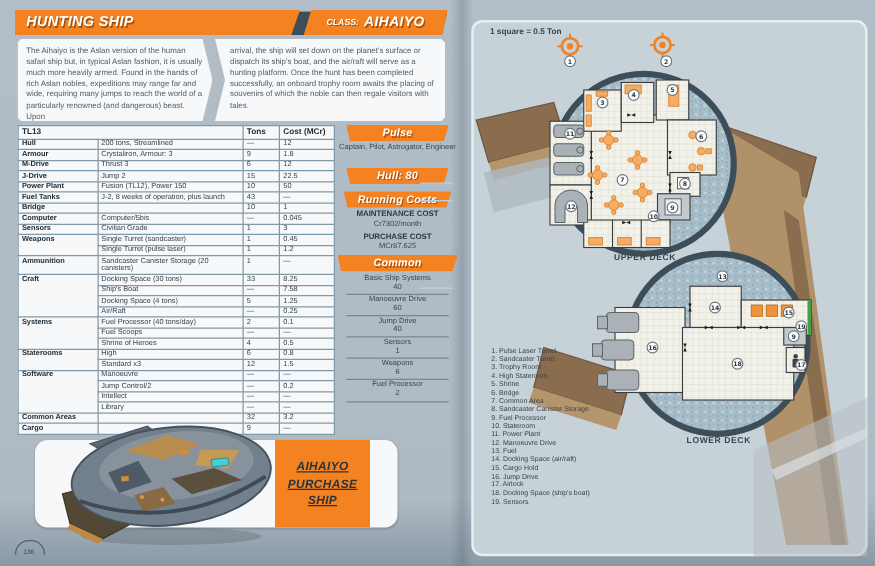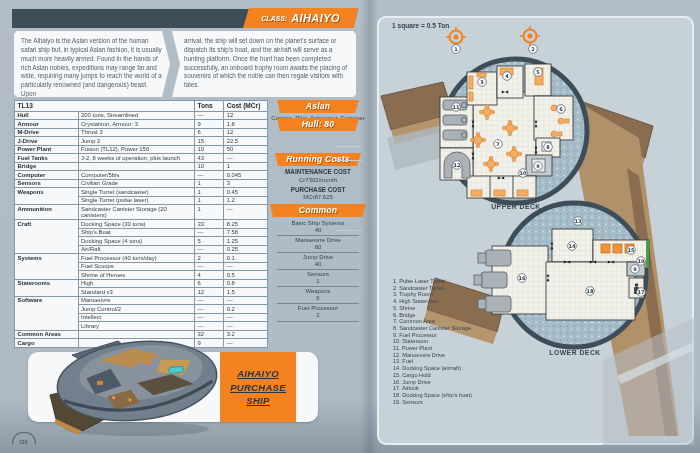--- a/index.html
+++ b/index.html
@@ -59,20 +59,21 @@
   .door{fill:#1d1d1d;}
 </style>
 </head>
 <body>
 
 <div id="stage">
 
   <div class="abs fold"></div>
 
   <div class="abs hdr-strip"></div>
+  <div class="abs title-bar">HUNTING SHIP</div>
   <div class="abs class-badge">
     <span class="cl">CLASS:</span>
     <span class="cv">AIHAIYO</span>
   </div>
 
   <div class="abs intro intro-l">The Aihaiyo is the Aslan version of the human safari ship but, in typical Aslan fashion, it is usually much more heavily armed. Found in the hands of rich Aslan nobles, expeditions may range far and wide, requiring many jumps to reach the world of a particularly renowned (and dangerous) beast. Upon</div>
   <div class="abs intro intro-r">arrival, the ship will set down on the planet's surface or dispatch its ship's boat, and the air/raft will serve as a hunting platform. Once the hunt has been completed successfully, an onboard trophy room awaits the placing of souvenirs of which the noble can then regale visitors with tales.</div>
 
   <table class="abs stats">
     <thead>
@@ -231,23 +232,23 @@
         </tr>
         <tr>
           <td class="lbl" rowspan="1">Cargo</td>
           <td class="desc"></td>
           <td class="tons">9</td>
           <td class="cost">—</td>
         </tr>
       </tbody>
   </table>
 
-  <div class="abs ribbon" style="left:277px;top:100px;width:82px;">Aslan</div>
+  <div class="abs ribbon" style="left:277px;top:100px;width:82px;">Pulse</div>
   <div class="abs sb-text" style="left:268px;top:115px;width:100px;">Captain, Pilot, Astrogator, Engineer</div>
-  <div class="abs ribbon" style="left:277px;top:118px;width:82px;">Hull: 80</div>
+  <div class="abs ribbon" style="left:277px;top:134px;width:82px;">Hull: 80</div>
   <div class="abs ribbon" style="left:275px;top:153px;width:86px;font-style:italic;">Running Costs</div>
   <div class="abs sb-text sb-bold" style="left:264px;top:168px;width:108px;">MAINTENANCE COST</div>
   <div class="abs sb-text" style="left:264px;top:176.5px;width:108px;">Cr7302/month</div>
   <div class="abs sb-text sb-bold" style="left:264px;top:185.5px;width:108px;">PURCHASE COST</div>
   <div class="abs sb-text" style="left:264px;top:194px;width:108px;">MCr87.625</div>
   <div class="abs ribbon" style="left:270px;top:204px;width:96px;">Common Requirements</div>
   <div class="abs" style="left:277px;top:219px;width:82px;">
       <div class="power-item">
         <div class="p-label">Basic Ship Systems</div>
         <div class="p-value">40</div>

